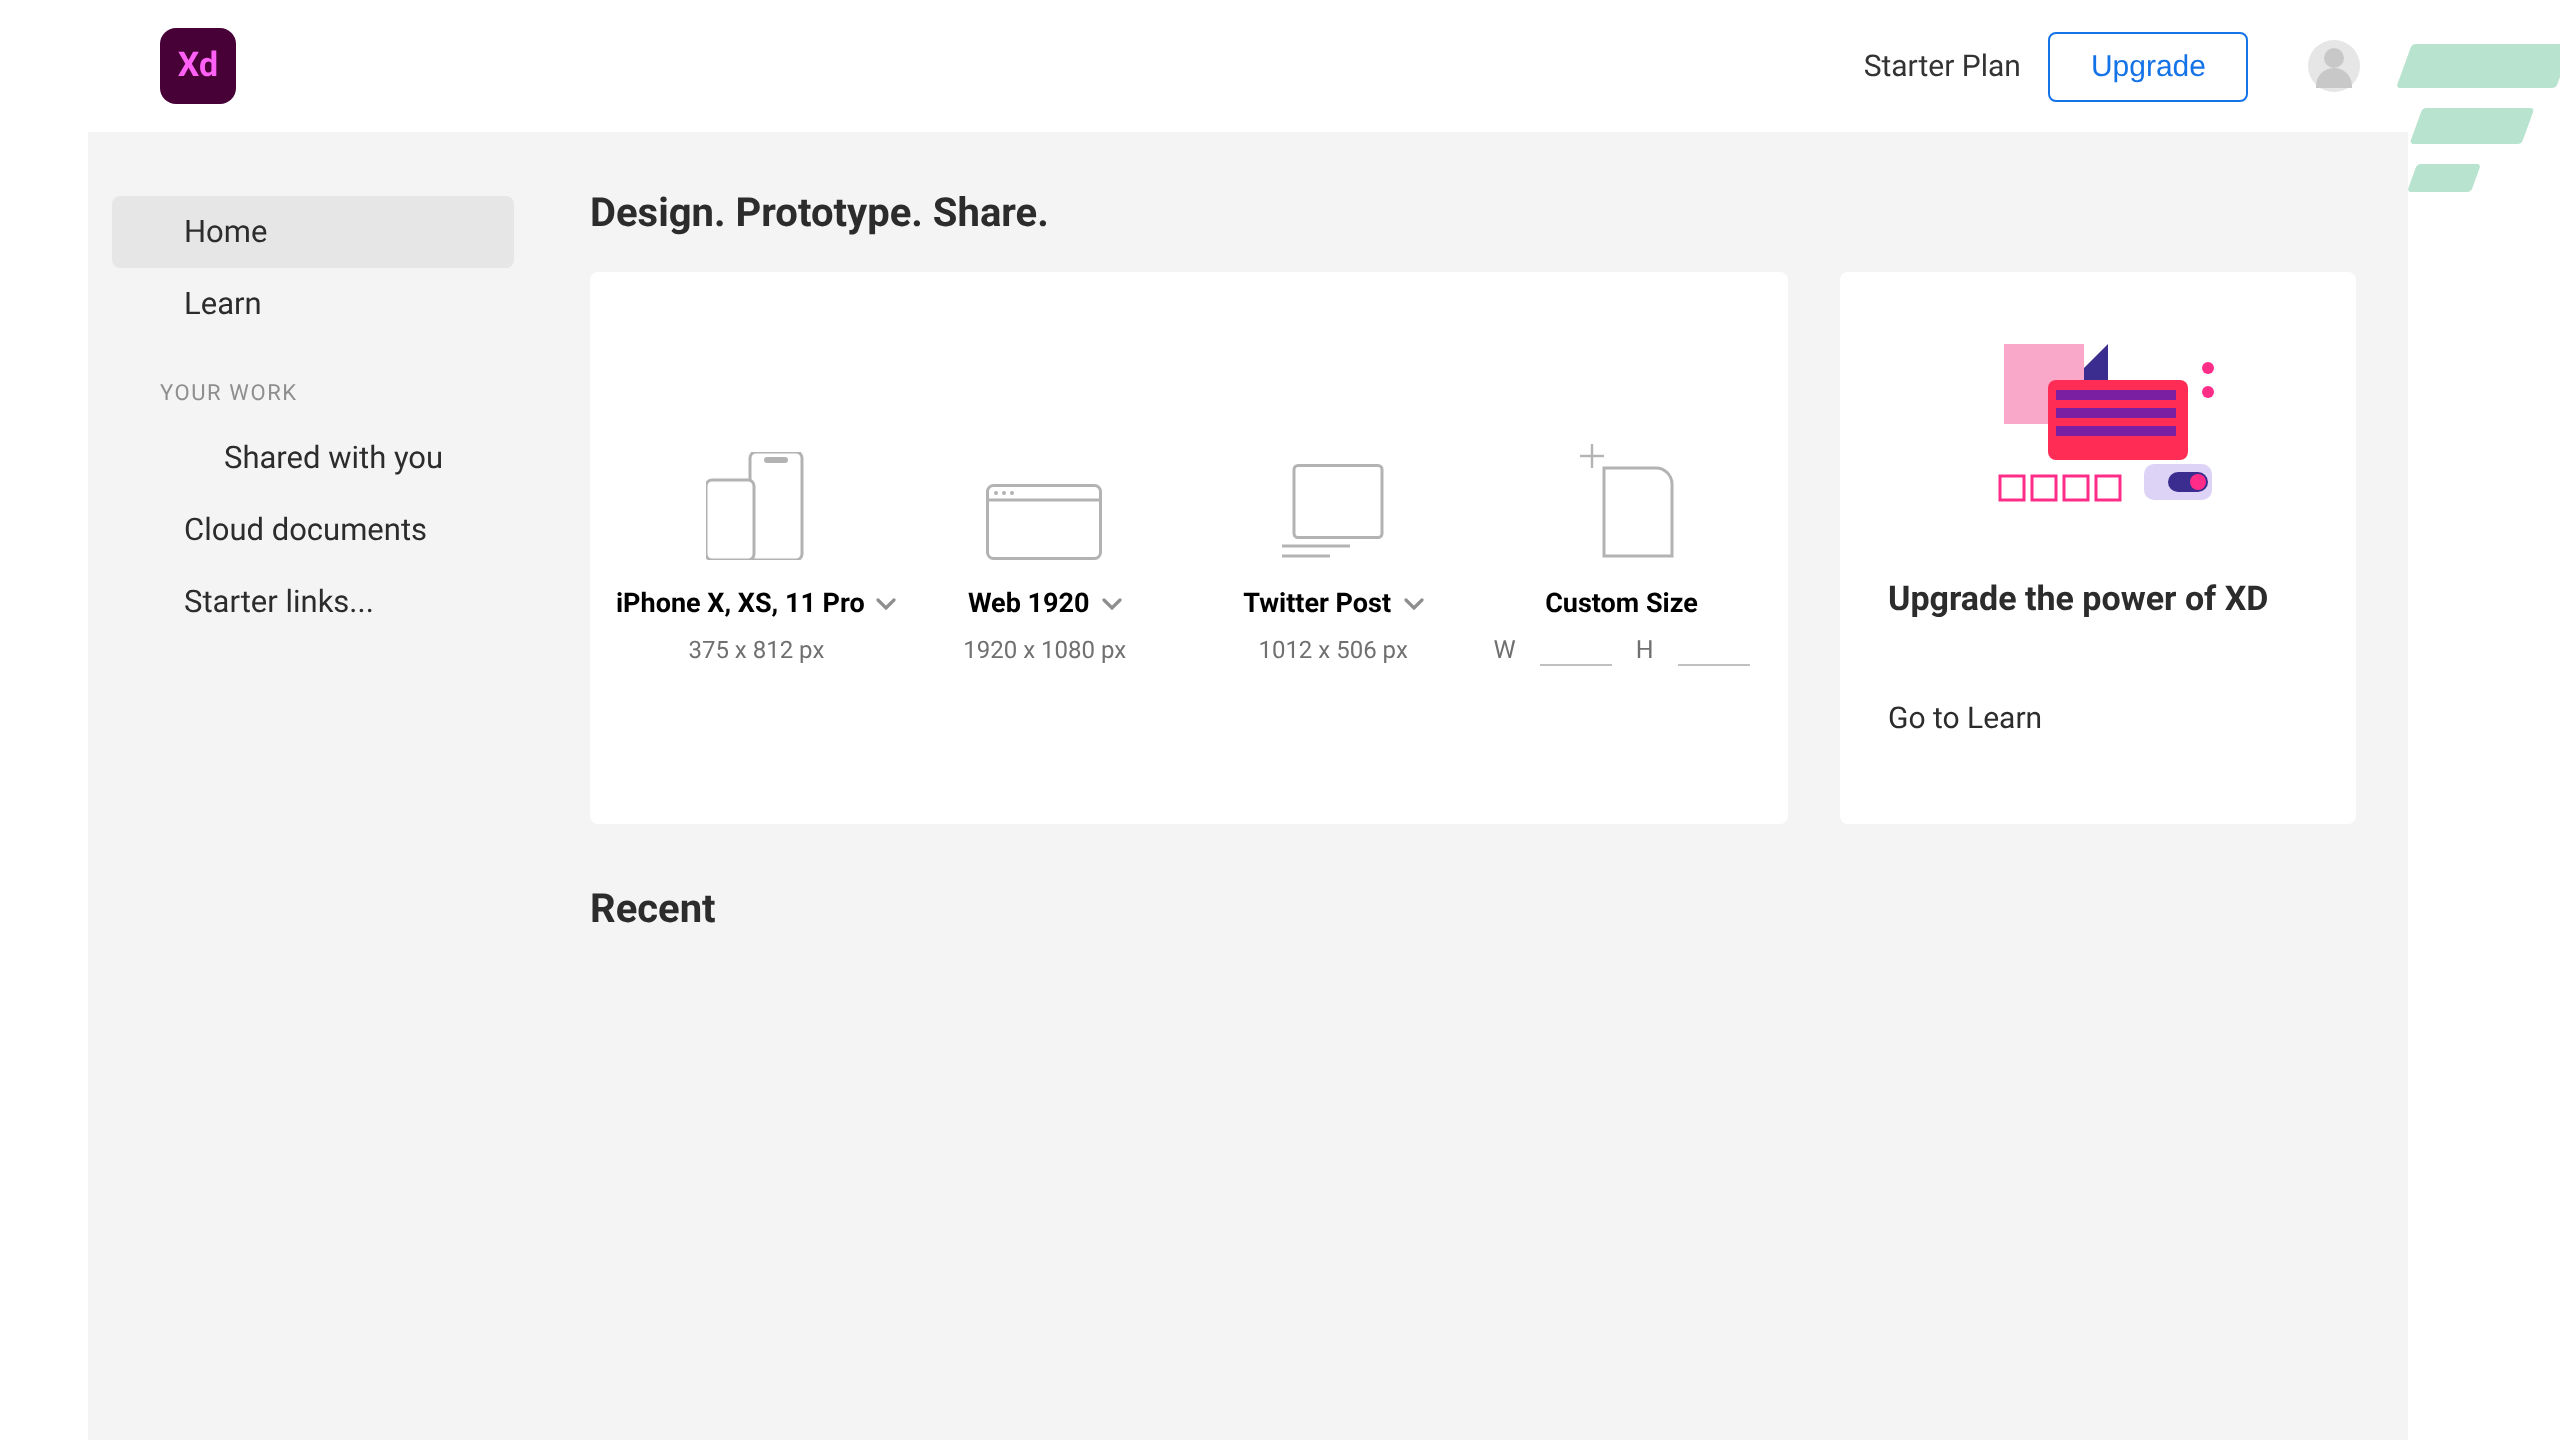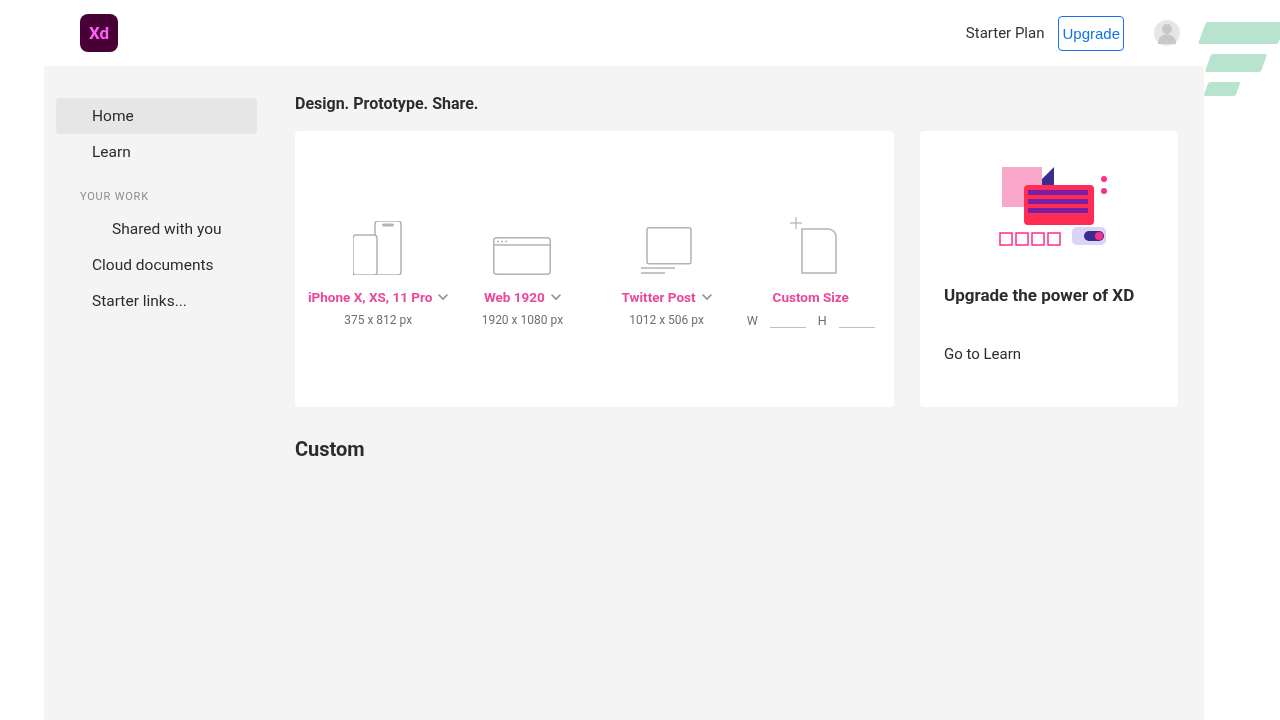--- a/index.html
+++ b/index.html
@@ -33,21 +33,21 @@
     color: #ff61f6;
     font-weight: 700;
     font-size: 17px;
   }
   .topbar-spacer { flex: 1; }
   .starter-plan { color: #333; font-size: 15px; margin-right: 14px; }
   .upgrade-btn {
     border: 1px solid #1473e6;
     color: #1473e6;
     background: #fff;
-    padding: 8px 3px;
+    padding: 8px 20px;
     border-radius: 4px;
     font-size: 15px;
     font-weight: 500;
   }
   .avatar {
     width: 26px; height: 26px; border-radius: 50%;
     background: #e6e6e6;
     margin-left: 30px;
     position: relative;
   }
@@ -74,21 +74,21 @@
     letter-spacing: 0.8px;
     color: #8e8e8e;
   }
   .nav-sub { padding-left: 56px; }
   .main {
     flex: 1;
     padding: 28px 26px 0 26px;
     display: flex;
     flex-direction: column;
   }
-  .tagline { font-size: 16px; font-weight: 700; color: #2c2c2c; margin-bottom: 18px; }
+  .tagline { font-size: 20px; font-weight: 700; color: #2c2c2c; margin-bottom: 18px; }
   .cards-row { display: flex; gap: 26px; }
   .presets-card {
     flex: 1;
     background: #fff;
     border-radius: 4px;
     height: 276px;
     display: flex;
     align-items: center;
     justify-content: space-evenly;
     padding: 0 10px;
@@ -96,21 +96,21 @@
   .preset {
     display: flex; flex-direction: column; align-items: center;
     width: 142px;
   }
   .preset-icon {
     height: 64px;
     display: flex; align-items: flex-end; justify-content: center;
     margin-bottom: 14px;
   }
   .preset-label-row { display:flex; align-items:center; gap:6px; }
-  .preset-label { font-size: 13.5px; font-weight: 700; color: #ec4899; }
+  .preset-label { font-size: 13.5px; font-weight: 700; color: #000000; }
   .chevron { width:10px;height:10px; display:inline-flex; }
   .chevron svg { stroke:#8e8e8e; }
   .preset-dims { font-size: 12px; color: #707070; margin-top: 8px; }
   .custom-inputs { display:flex; gap:12px; margin-top:8px; align-items:center;}
   .wh-label { font-size:12.5px; color:#707070; }
   .wh-input { width:36px; border:none; border-bottom:1px solid #c0c0c0; background:transparent; font-size:12px; text-align:center;}
   .promo-card {
     width: 258px;
     background: #fff;
     border-radius: 4px;
@@ -254,21 +254,21 @@
               <rect x="32" y="76" width="12" height="12" fill="none" stroke="#ff2d88" stroke-width="1.5"></rect>
               <rect x="48" y="76" width="12" height="12" fill="none" stroke="#ff2d88" stroke-width="1.5"></rect>
               <rect x="64" y="76" width="12" height="12" fill="none" stroke="#ff2d88" stroke-width="1.5"></rect>
             </svg>
           </div>
           <div class="promo-title">Upgrade the power of XD</div>
           <div class="promo-link">Go to Learn</div>
         </div>
       </div>
 
-      <div class="recent-title">Custom</div>
+      <div class="recent-title">Recent</div>
     </div>
   </div>
 </div>
 
 <div class="deco">
   <span></span>
     <span></span>
     <span></span>
 </div>
 

